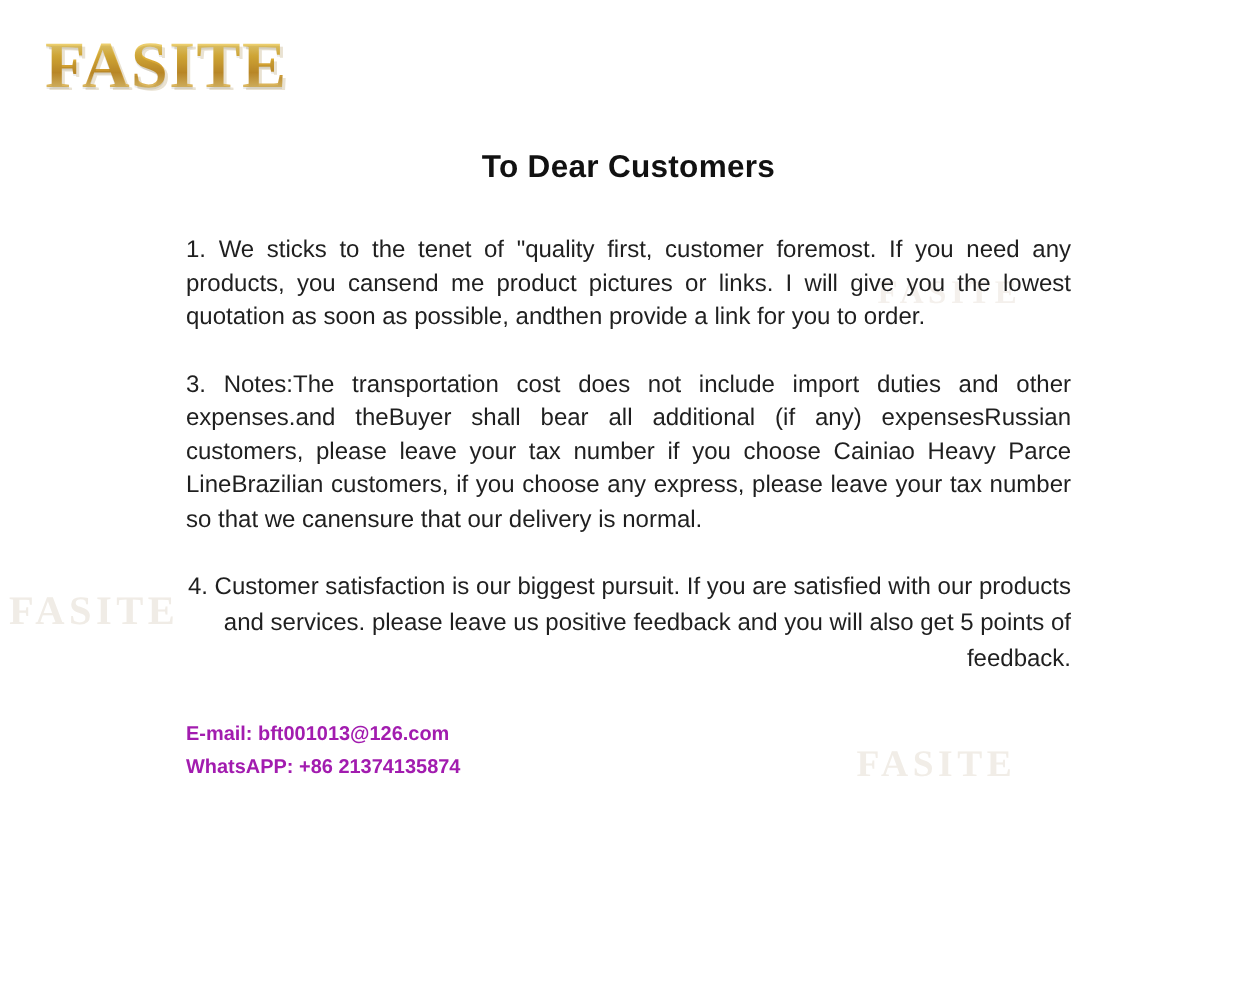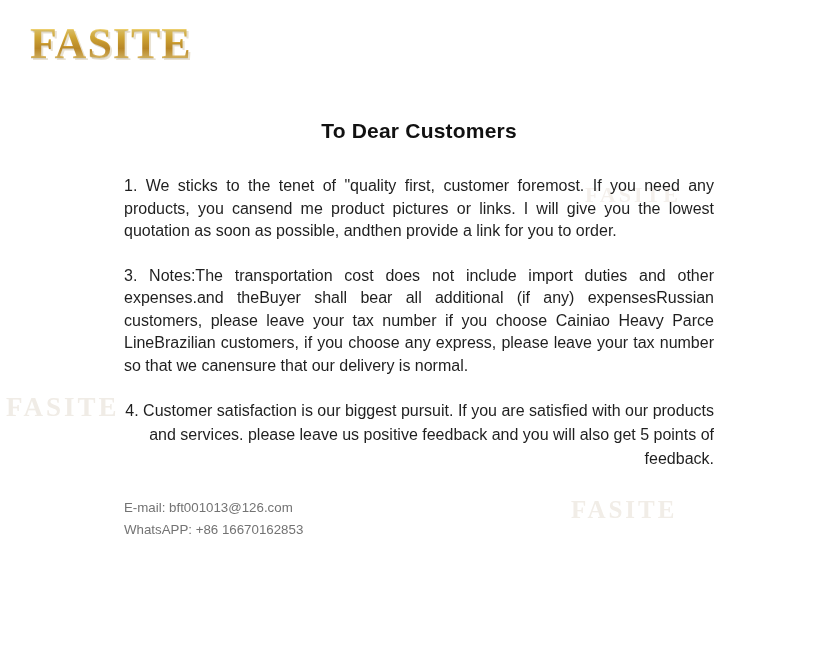--- a/index.html
+++ b/index.html
@@ -59,21 +59,20 @@
   .wm-1 { left: 6px;  top: 392px; font-size: 27px; color: #f0ece6; }
   .wm-2 { left: 571px; top: 496px; font-size: 25px; color: #f1ede7; }
   .wm-3 { left: 585px; top: 182px; font-size: 22px; color: #f4f0ec; }
 
   
   .content {
     position: absolute;
     left: 124px;
     top: 100px;
     width: 590px;
-    margin-top: 19px;
   }
   h1.title {
     margin: 0 0 32px 0;
     font-size: 21px;
     font-weight: bold;
     text-align: center;
     color: #111111;
     letter-spacing: 0.2px;
   }
   p.para {
@@ -83,23 +82,23 @@
     text-align: justify;
     color: #1f1f1f;
   }
   p.para.last {
     text-align: right;
     line-height: 24px;
     margin-bottom: 26px;
   }
   .contact {
     font-size: 13.3px;
-    font-weight: normal;
+    font-weight: bold;
     line-height: 22px;
-    color: #737373;
+    color: #a21caf;
   }
   .contact div { white-space: nowrap; }
 </style>
 </head>
 <body>
 
 <div class="logo-shadow">FASITE</div>
 <div class="logo">FASITE</div>
 
 <div class="watermark wm-3">FASITE</div>
@@ -108,15 +107,15 @@
 
 <div class="content">
   <h1 class="title">To Dear Customers</h1>
 
   <p class="para">1. We sticks to the tenet of "quality first, customer foremost. If you need any products, you cansend me product pictures or links. I will give you the lowest quotation as soon as possible, andthen provide a link for you to order.</p>
   <p class="para">3. Notes:The transportation cost does not include import duties and other expenses.and theBuyer shall bear all additional (if any) expensesRussian customers, please leave your tax number if you choose Cainiao Heavy Parce LineBrazilian customers, if you choose any express, please leave your tax number so that we canensure that our delivery is normal.</p>
   <p class="para last">4. Customer satisfaction is our biggest pursuit. If you are satisfied with our products and services. please leave us positive feedback and you will also get 5 points of feedback.</p>
 
   <div class="contact">
     <div>E-mail: bft001013@126.com</div>
-    <div>WhatsAPP: +86 16670162853</div>
+    <div>WhatsAPP: +86 21374135874</div>
   </div>
 </div>
 
 </body></html>

